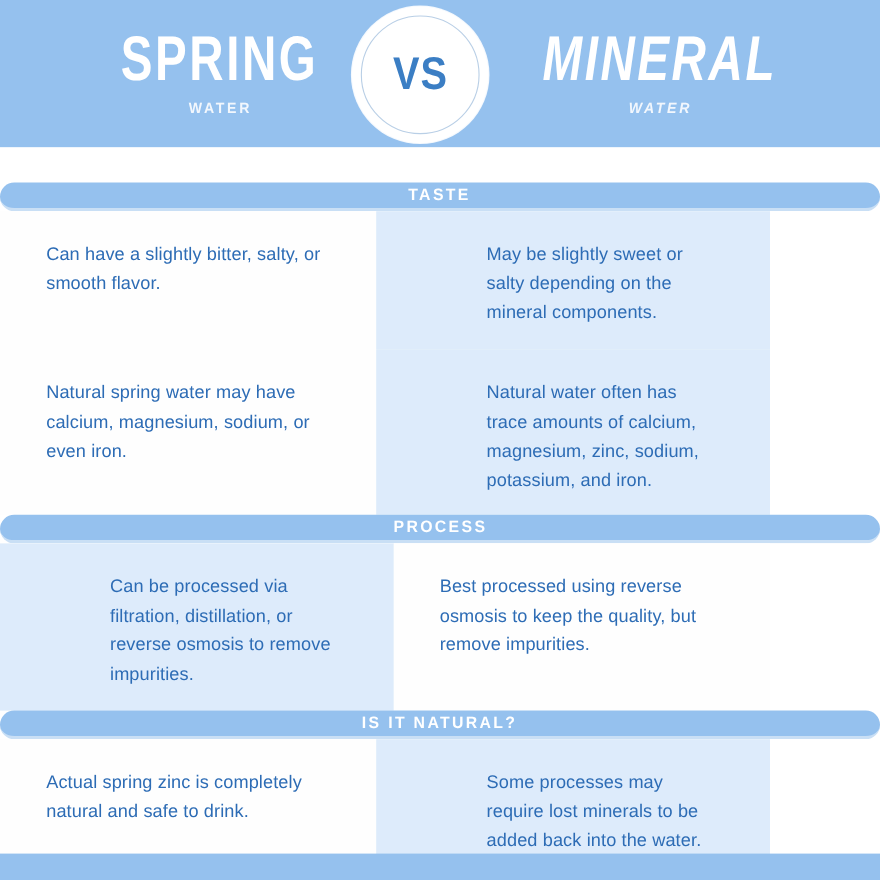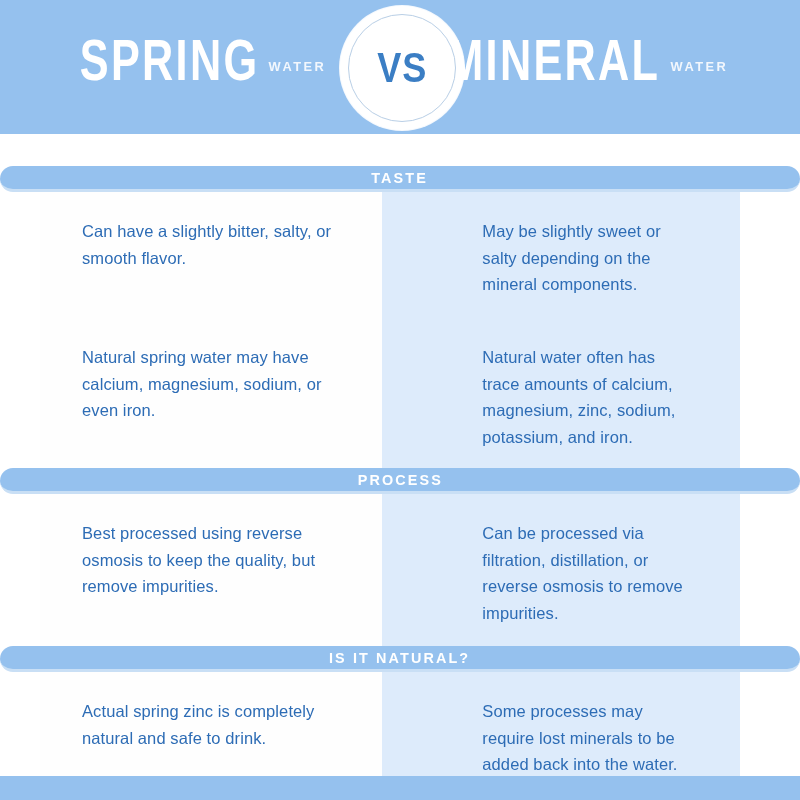--- a/index.html
+++ b/index.html
@@ -29,26 +29,26 @@
     height: 134px;
     background: #95c1ee;
     overflow: visible;
   }
 
   .header-side {
     position: absolute;
     top: 0;
     height: 134px;
     display: flex;
-    flex-direction: row;
+    flex-direction: column;
     align-items: center;
     justify-content: center;
   }
   .header-side.left  { left: 0;   width: 400px; }
-  .header-side.right { left: 384px; width: 400px; }
+  .header-side.right { left: 400px; width: 400px; font-style: italic; }
 
   .header-title {
     font-family: "Liberation Sans Narrow", "Liberation Sans", sans-serif;
     font-size: 47px;
     font-weight: 700;
     letter-spacing: 2.5px;
     color: #ffffff;
     line-height: 1;
     transform: scaleX(0.92) scaleY(1.22);
     transform-origin: center;
@@ -62,21 +62,21 @@
     letter-spacing: 2.6px;
     color: #f2f7fd;
     line-height: 1;
     transform: scaleX(0.95);
     white-space: nowrap;
   }
 
   
   .vs-circle {
     position: absolute;
-    left: 340px;
+    left: 320px;
     top: 6px;
     width: 124px;
     height: 124px;
     border-radius: 50%;
     background: #ffffff;
     display: flex;
     align-items: center;
     justify-content: center;
     z-index: 5;
     box-shadow: 0 0 0 1px rgba(255,255,255,0.9);
@@ -130,21 +130,20 @@
     color: #ffffff;
     line-height: 1;
     transform: scaleX(0.96);
     white-space: nowrap;
   }
 
   .section-body {
     position: relative;
     width: 700px;
     display: flex;
-    margin-left: 40px;
   }
 
   .cell {
     position: relative;
     padding: 26px 34px 26px 42px;
   }
   .cell.left {
     width: 398px;
     background: #fefefe;
   }
@@ -214,25 +213,25 @@
           <div class="cell-text">Natural spring water may have calcium, magnesium, sodium, or even iron.</div>
         </div>
         <div class="cell right">
           <div class="cell-text">Natural water often has trace amounts of calcium, magnesium, zinc, sodium, potassium, and iron.</div>
         </div>
       </div>
       <div class="section-band">
         <div class="section-band-label">PROCESS</div>
       </div>
       <div class="section-body" style="height: 152px;">
+        <div class="cell right">
+          <div class="cell-text">Can be processed via filtration, distillation, or reverse osmosis to remove impurities.</div>
+        </div>
         <div class="cell left">
           <div class="cell-text">Best processed using reverse osmosis to keep the quality, but remove impurities.</div>
-        </div>
-        <div class="cell right">
-          <div class="cell-text">Can be processed via filtration, distillation, or reverse osmosis to remove impurities.</div>
         </div>
       </div>
       <div class="section-band">
         <div class="section-band-label">IS IT NATURAL?</div>
       </div>
       <div class="section-body" style="height: 128px;">
         <div class="cell left">
           <div class="cell-text">Actual spring zinc is completely natural and safe to drink.</div>
         </div>
         <div class="cell right">

